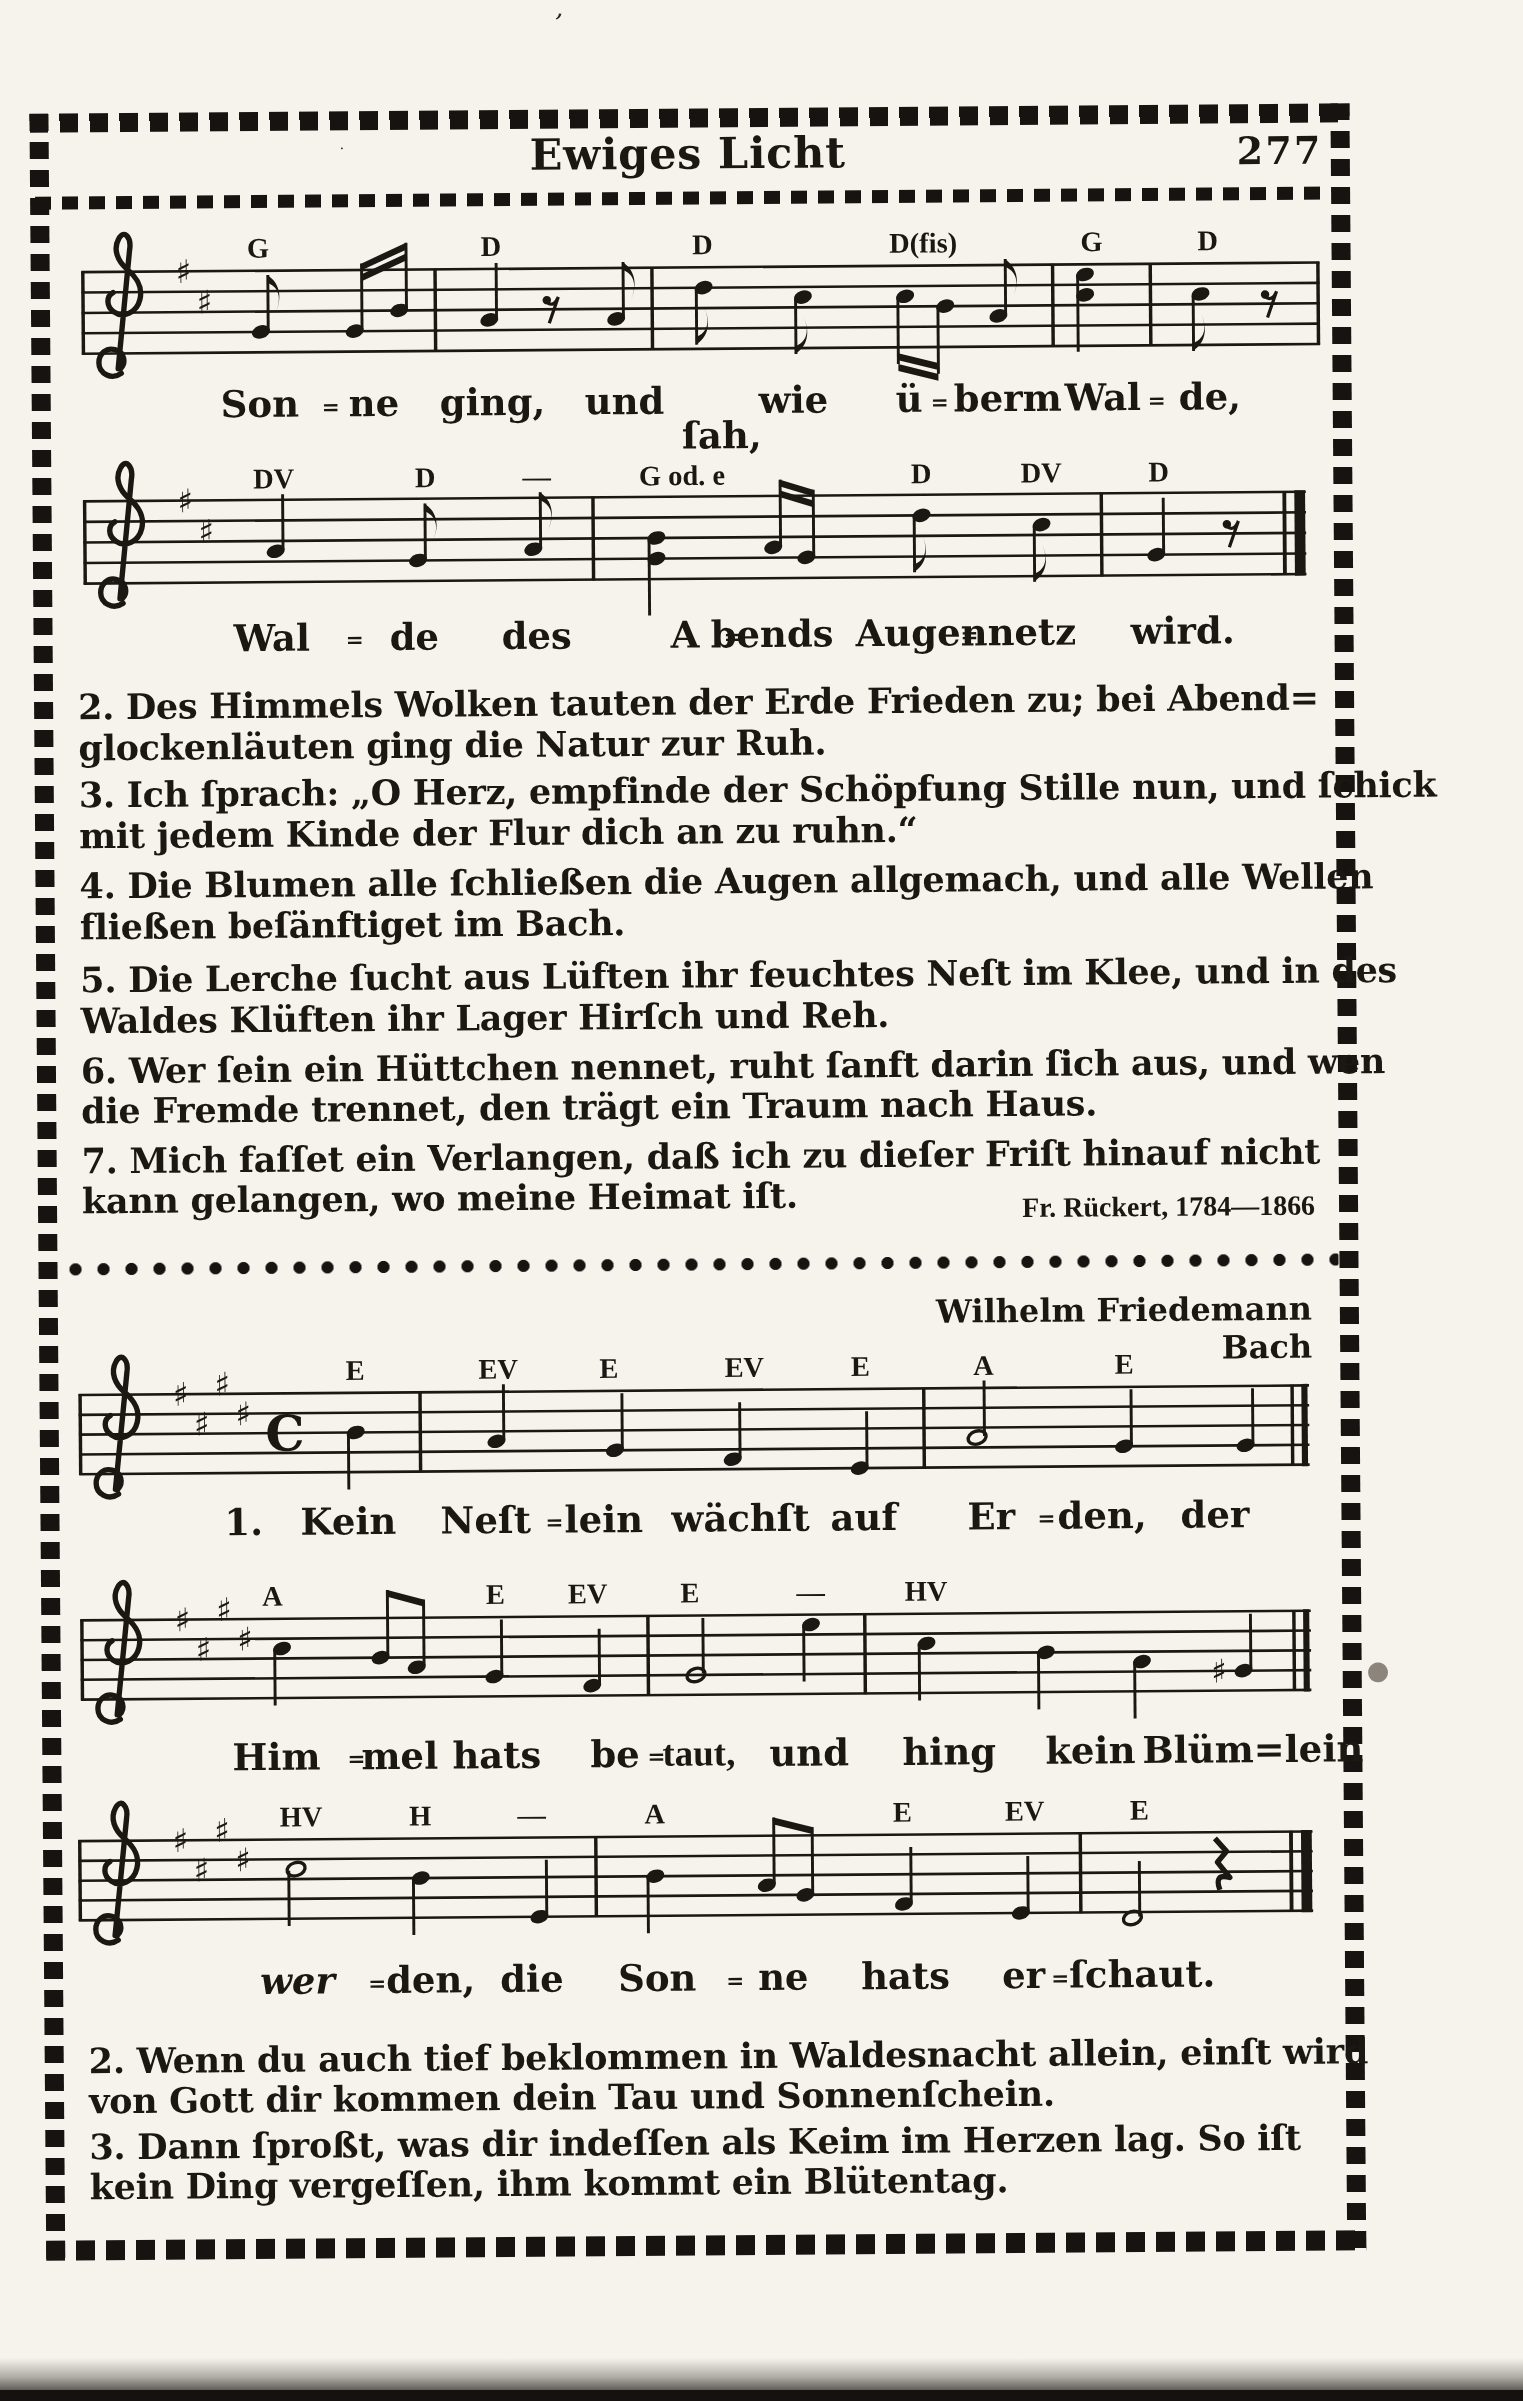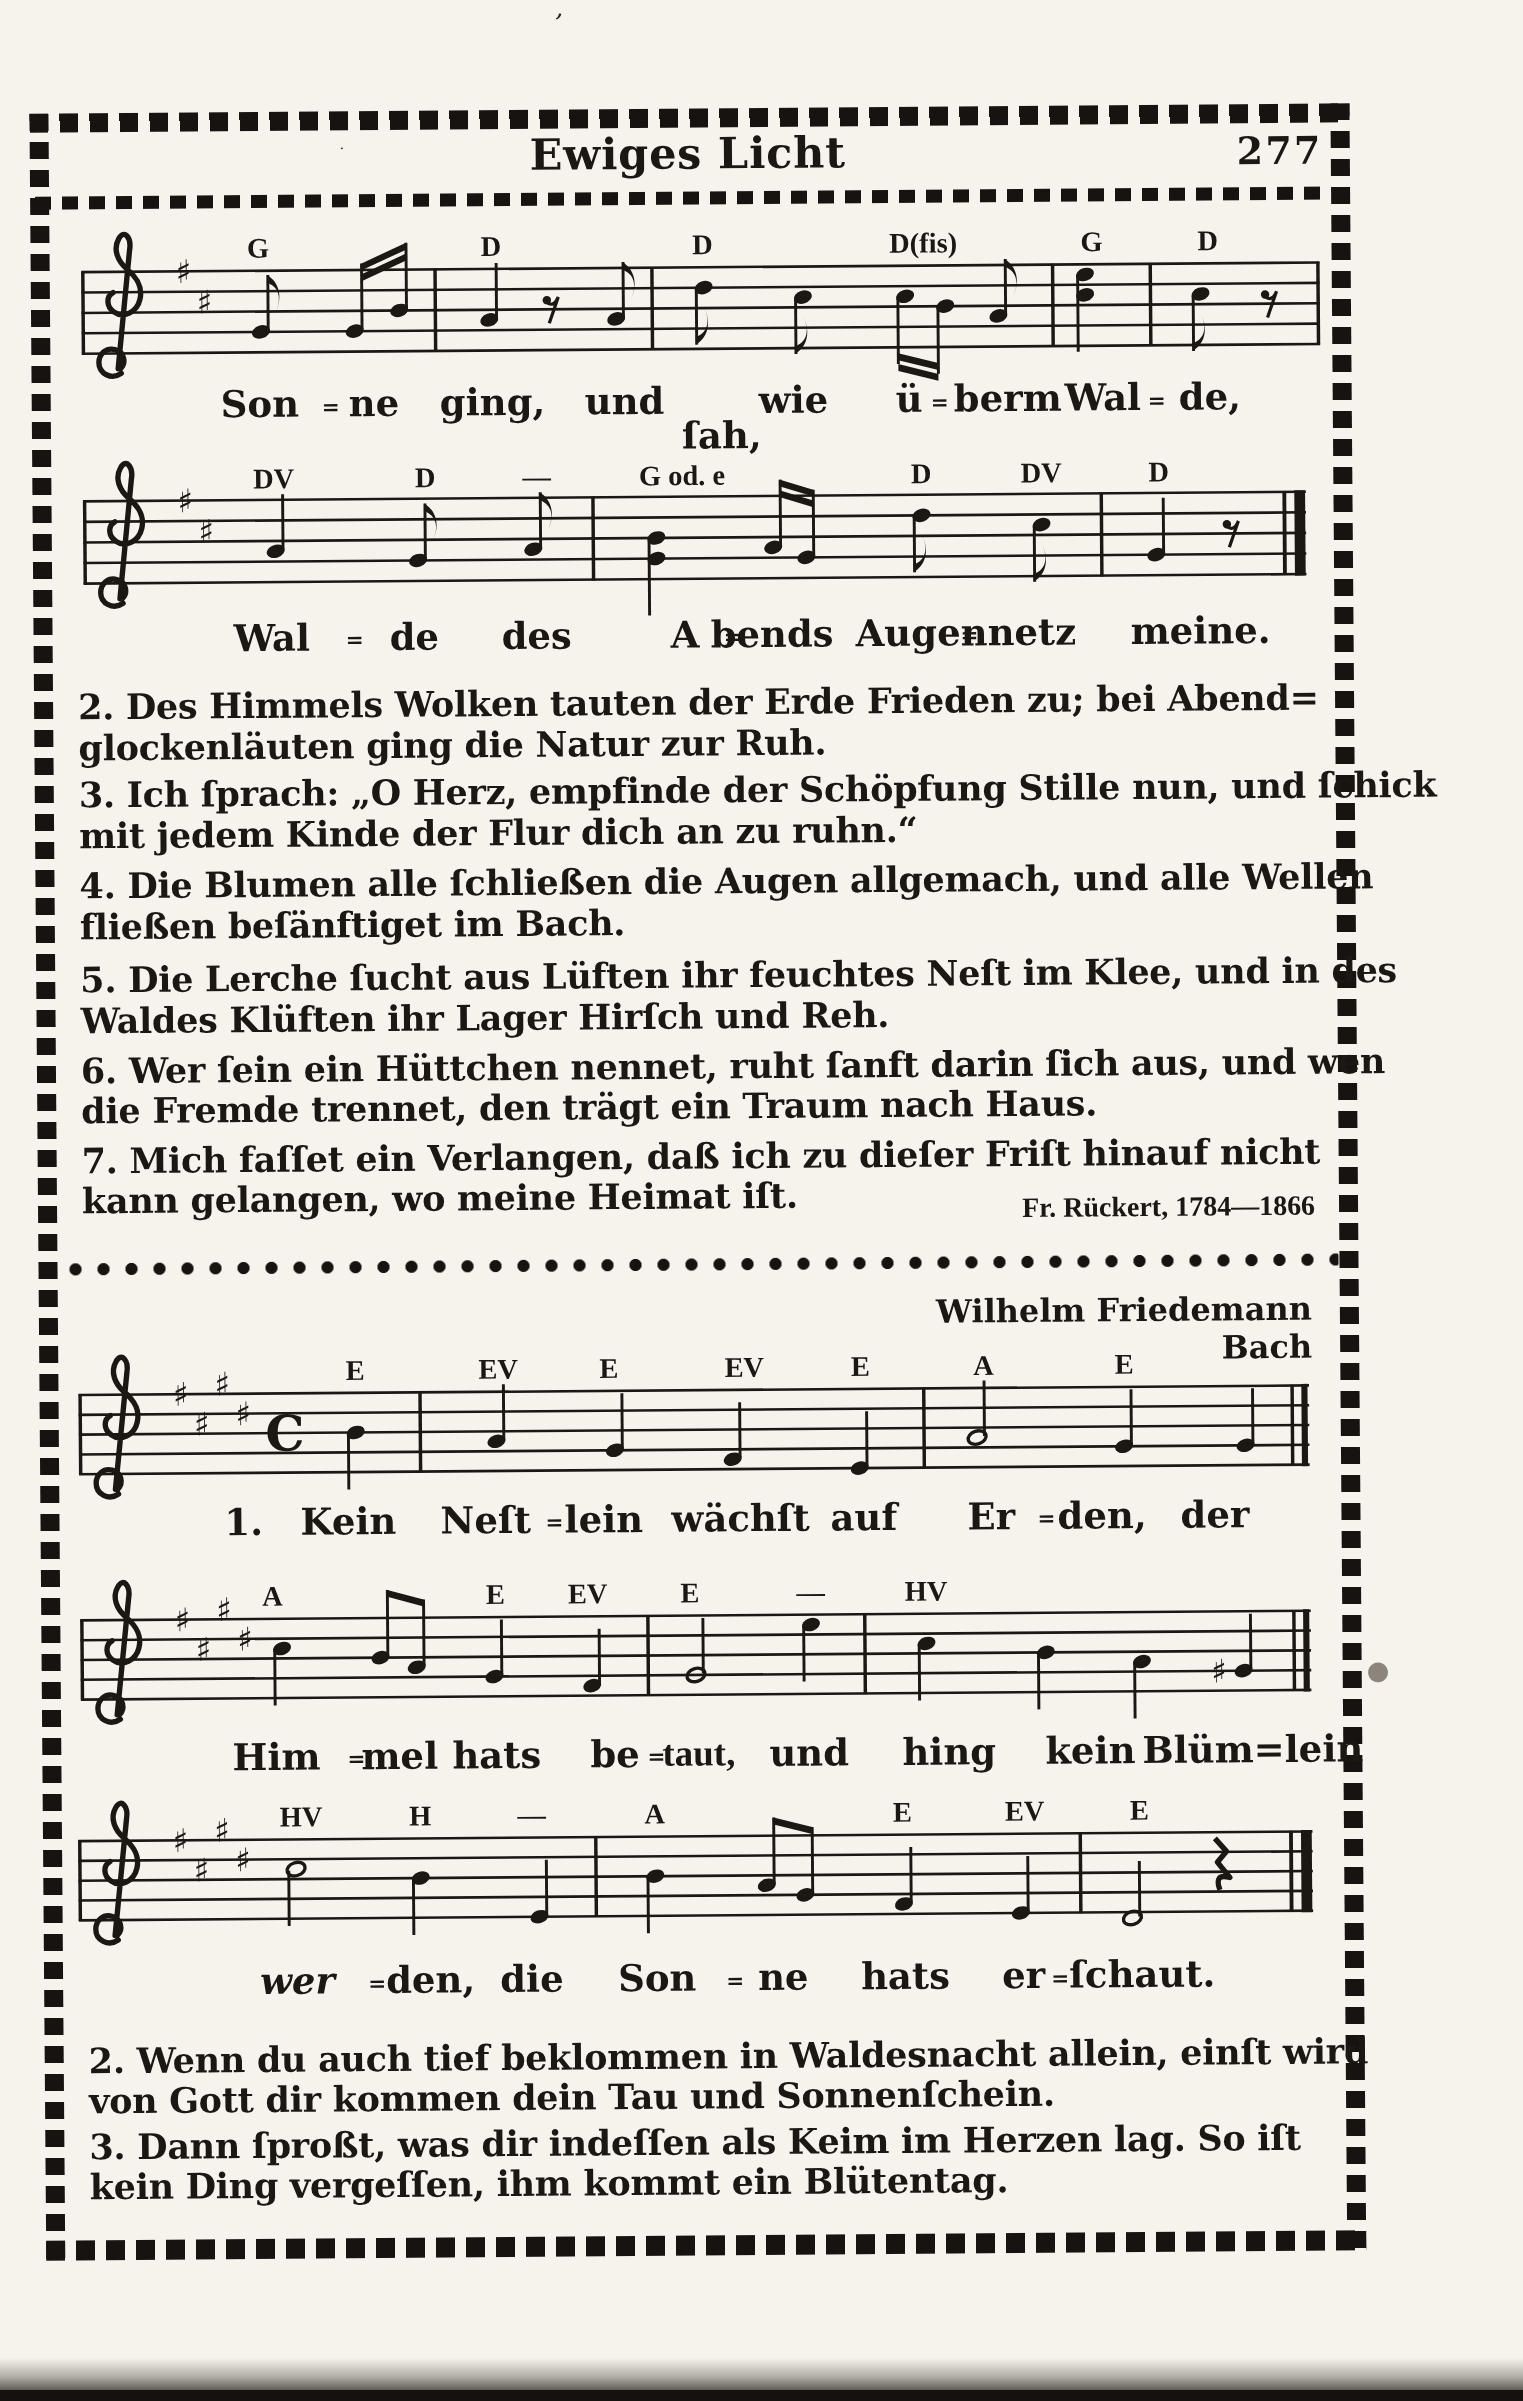--- a/index.html
+++ b/index.html
@@ -295,21 +295,21 @@
         <span class="lyr" style="left: 238px; top: 612px;">Wal</span>
         <span class="lyr sep" style="left: 350px; top: 624px;">=</span>
         <span class="lyr" style="left: 394px; top: 612px;">de</span>
         <span class="lyr" style="left: 506px; top: 612px;">des</span>
         <span class="lyr" style="left: 675px; top: 612px;">A</span>
         <span class="lyr sep" style="left: 728px; top: 624px;">=</span>
         <span class="lyr" style="left: 715px; top: 612px;">bends</span>
         <span class="lyr" style="left: 860px; top: 612px;">Augen</span>
         <span class="lyr sep" style="left: 965px; top: 624px;">=</span>
         <span class="lyr" style="left: 992px; top: 612px;">netz</span>
-        <span class="lyr" style="left: 1135px; top: 612px;">meine.</span>
+        <span class="lyr" style="left: 1135px; top: 612px;">wird.</span>
         <span class="lyr" style="left: 222px; top: 1496px;">1.</span>
         <span class="lyr" style="left: 298px; top: 1496px;">Kein</span>
         <span class="lyr" style="left: 438px; top: 1496px;">Neſt</span>
         <span class="lyr sep" style="left: 543px; top: 1508px;">=</span>
         <span class="lyr" style="left: 562px; top: 1496px;">lein</span>
         <span class="lyr" style="left: 669px; top: 1496px;">wächſt</span>
         <span class="lyr" style="left: 828px; top: 1496px;">auf</span>
         <span class="lyr" style="left: 965px; top: 1496px;">Er</span>
         <span class="lyr sep" style="left: 1035px; top: 1508px;">=</span>
         <span class="lyr" style="left: 1055px; top: 1496px;">den,</span>

